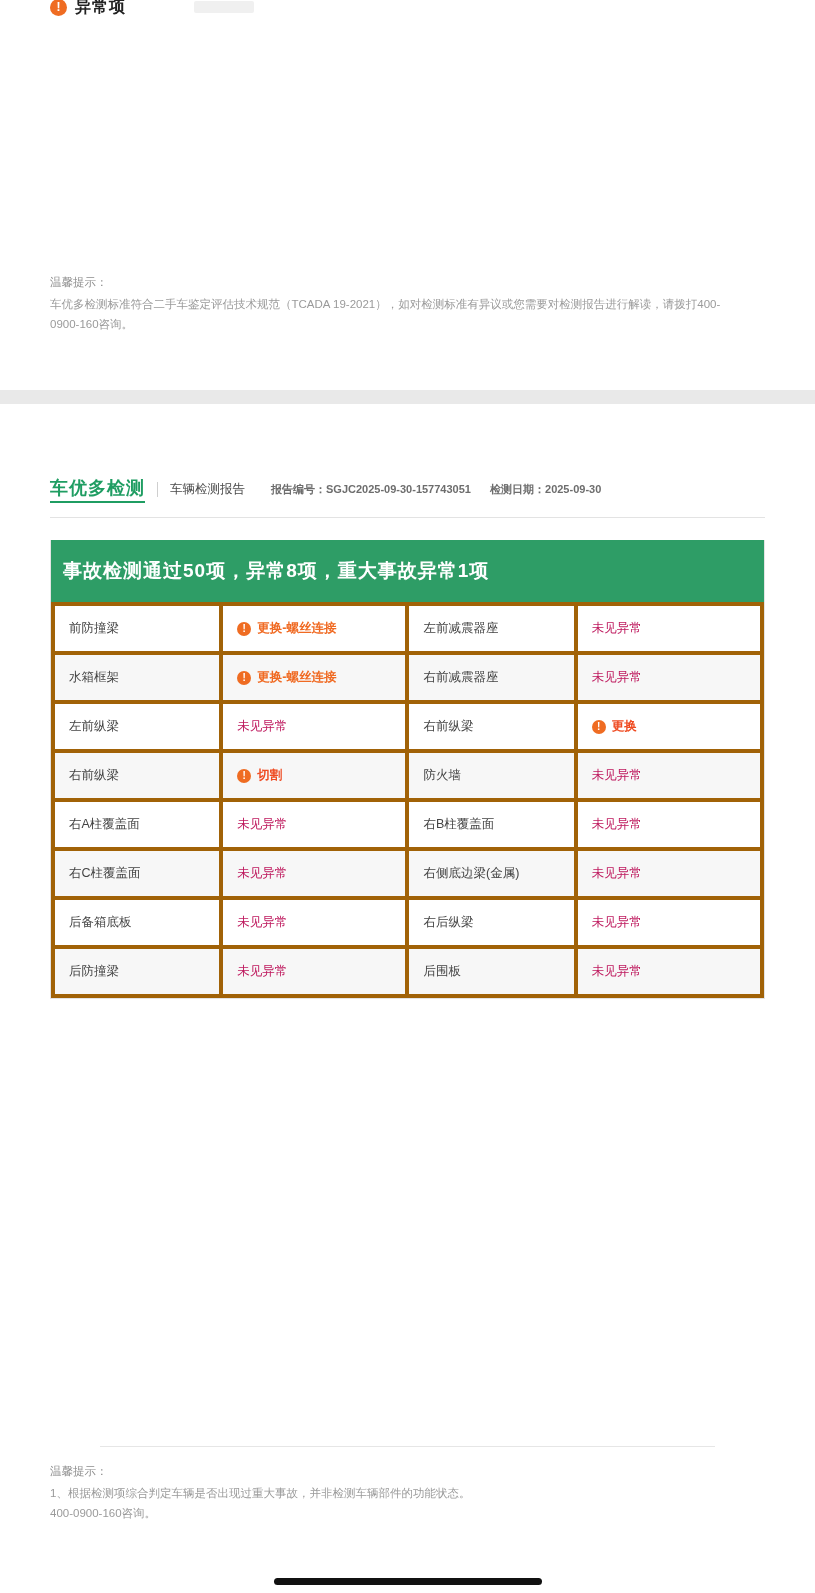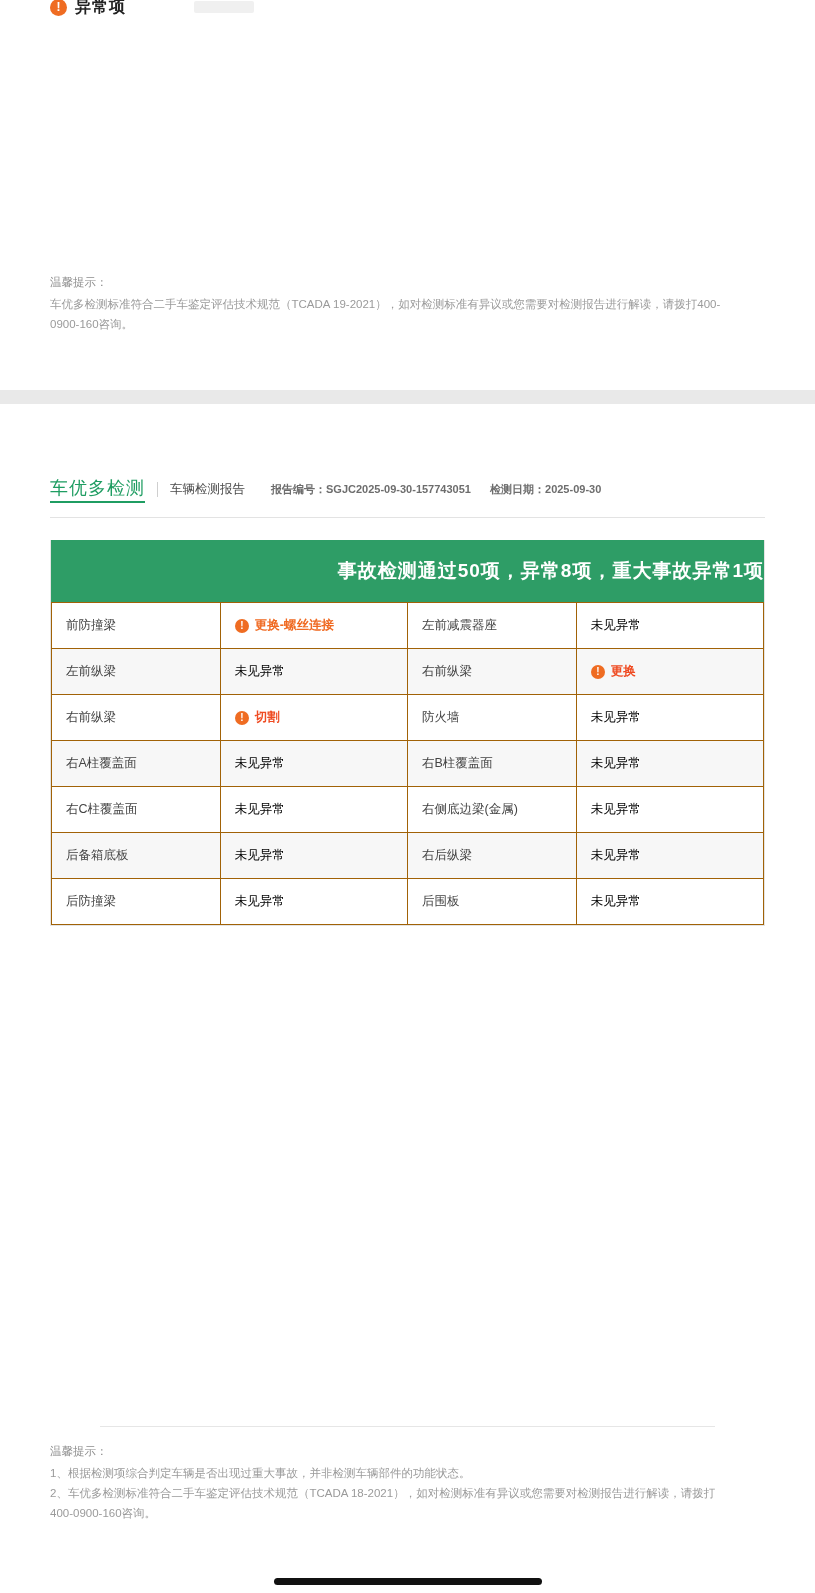--- a/index.html
+++ b/index.html
@@ -91,21 +91,21 @@
     height: 1189px;
   }
   .report-header {
     display: flex;
     align-items: center;
     padding: 72px 50px 0 50px;
     gap: 0;
   }
   .brand {
     font-size: 18px;
-    font-weight: normal;
+    font-weight: bold;
     color: #1f9d62;
     letter-spacing: 1px;
     white-space: nowrap;
     border-bottom: 2px solid #1f9d62;
     padding-bottom: 1px;
   }
   .divider-v {
     width: 1px;
     height: 15px;
     background: #cfcfcf;
@@ -129,48 +129,48 @@
     background: #e3e3e3;
   }
   .table-wrap {
     margin: 22px 50px 0 50px;
     border: 1px solid #e4e4e4;
     border-top: none;
   }
   .table-title {
     background: #2e9d66;
     color: #fff;
-    text-align: right;
+    text-align: left;
     font-size: 19px;
     font-weight: bold;
     letter-spacing: 1px;
-    padding: 18px 0;
+    padding: 18px 12px;
   }
   table.det {
     width: 100%;
     border-collapse: collapse;
     table-layout: fixed;
   }
   table.det td {
-    border: 1px solid #a16207;
+    border: 4px solid #a16207;
     font-size: 12.5px;
     color: #444;
     padding: 14px 14px;
     height: 16px;
     vertical-align: middle;
   }
   table.det tr:nth-child(even) td {
     background: #f7f7f7;
   }
   table.det tr:nth-child(odd) td {
     background: #ffffff;
   }
   td.label { width: 23.5%; }
   td.value { width: 26.5%; }
-  .val-ok { color: #000000; }
+  .val-ok { color: #be185d; }
   .val-bad {
     color: #ef4b22;
     font-weight: bold;
     display: inline-flex;
     align-items: center;
     gap: 6px;
   }
   .val-bad.orange { color: #f06a22; }
   .bottom-tips {
     position: absolute;
@@ -233,20 +233,29 @@
           <tr>
             <td class="label">前防撞梁</td>
             <td class="value"><span class="val-bad orange">
                 <span class="warn-icon sm">!</span>
                 <span>更换-螺丝连接</span>
               </span></td>
             <td class="label">左前减震器座</td>
             <td class="value"><span class="val-ok">未见异常</span></td>
           </tr>
           <tr>
+            <td class="label">水箱框架</td>
+            <td class="value"><span class="val-bad orange">
+                <span class="warn-icon sm">!</span>
+                <span>更换-螺丝连接</span>
+              </span></td>
+            <td class="label">右前减震器座</td>
+            <td class="value"><span class="val-ok">未见异常</span></td>
+          </tr>
+          <tr>
             <td class="label">左前纵梁</td>
             <td class="value"><span class="val-ok">未见异常</span></td>
             <td class="label">右前纵梁</td>
             <td class="value"><span class="val-bad">
                 <span class="warn-icon sm">!</span>
                 <span>更换</span>
               </span></td>
           </tr>
           <tr>
             <td class="label">右前纵梁</td>
@@ -282,18 +291,17 @@
             <td class="value"><span class="val-ok">未见异常</span></td>
           </tr>
         </tbody>
     </table>
   </div>
 
   <div class="tips bottom-tips">
     <div class="hr-top"></div>
     <div class="t-title">温馨提示：</div>
     <div>1、根据检测项综合判定车辆是否出现过重大事故，并非检测车辆部件的功能状态。</div>
-    <div>2、车优多检测标准符合二手车鉴定评估技术规范（TCADA 18-2021），如对检测标准有异议或您需要对检测报告进行解读，请拨打</div>
     <div>400-0900-160咨询。</div>
   </div>
 
   <div class="home-indicator"></div>
 </div>
 
 </body></html>

